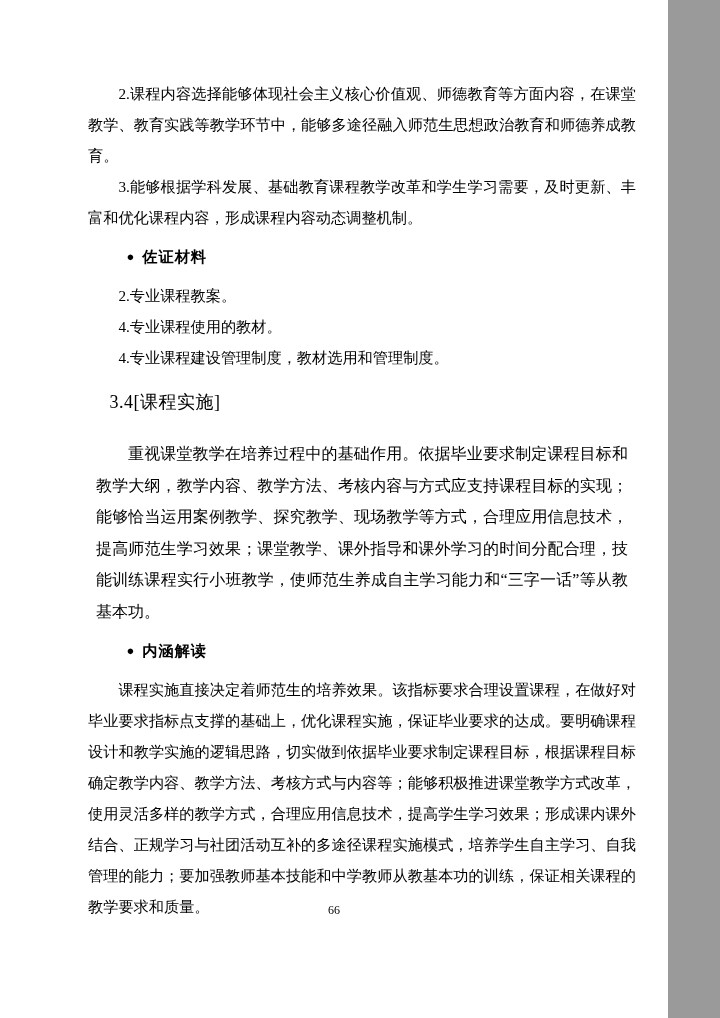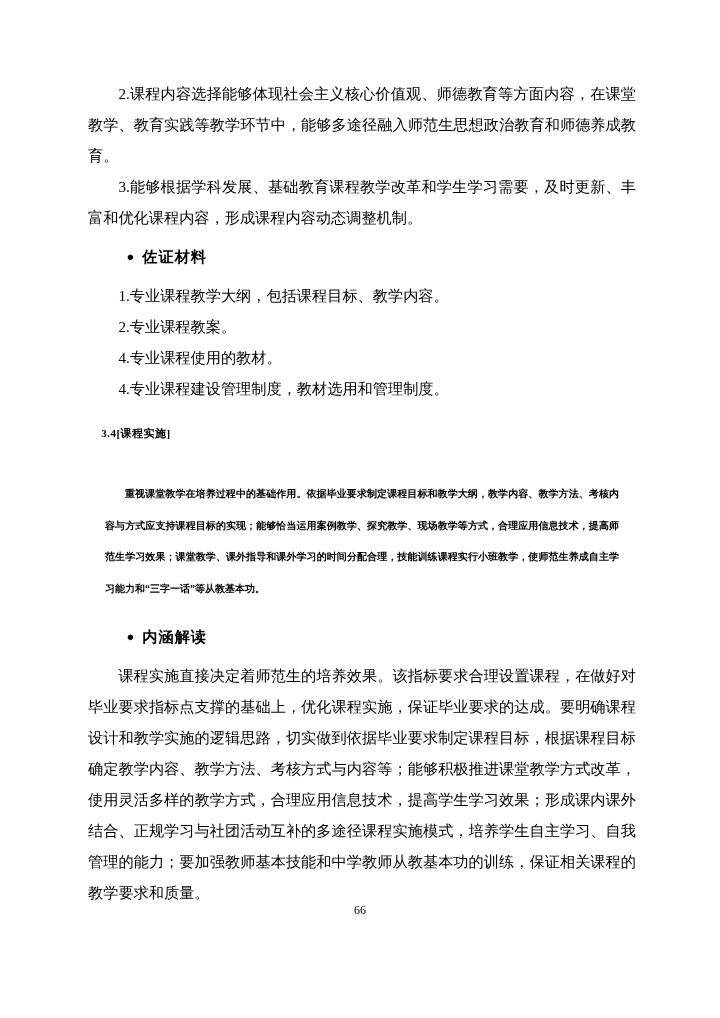--- a/index.html
+++ b/index.html
@@ -5,21 +5,21 @@
   html, body {
     margin: 0;
     padding: 0;
     background: #9a9a9a;
   }
   body {
     font-family: "Liberation Serif", "DejaVu Serif", serif;
   }
   .page {
     position: relative;
-    width: 720px;
+    width: 668px;
     height: 1018px;
     background: #ffffff;
     box-sizing: border-box;
     overflow: hidden;
   }
   .content {
     position: absolute;
     left: 88px;
     top: 78px;
     width: 548px;
@@ -48,32 +48,32 @@
     vertical-align: 1px;
   }
   .bullet-head .btext {
     margin-left: 8px;
     letter-spacing: 1px;
   }
   .section-title {
     margin: 0;
     padding-top: 13px;
     padding-bottom: 5px;
-    font-size: 11px;
+    font-size: 18px;
     line-height: 33px;
-    font-weight: bold;
+    font-weight: normal;
     text-indent: 1.2em;
     letter-spacing: 0.5px;
   }
   .lead {
-    margin: 17px;
+    margin: 8px;
     padding-top: 6px;
-    font-size: 10px;
+    font-size: 16px;
     line-height: 31.5px;
-    font-weight: bold;
+    font-weight: normal;
     text-indent: 2em;
     text-align: justify;
     text-justify: inter-ideograph;
   }
   .list-line {
     text-indent: 2em;
   }
   .pagenum {
     position: absolute;
     left: 0;
@@ -91,21 +91,20 @@
 <div class="page">
   <div class="content">
 
     <p class="indent2">2.课程内容选择能够体现社会主义核心价值观、师德教育等方面内容，在课堂教学、教育实践等教学环节中，能够多途径融入师范生思想政治教育和师德养成教育。</p>
     <p class="indent2">3.能够根据学科发展、基础教育课程教学改革和学生学习需要，及时更新、丰富和优化课程内容，形成课程内容动态调整机制。</p>
 
     <p class="bullet-head">
       <span class="dot">●</span><span class="btext">佐证材料</span>
     </p>
 
-    <p class="list-line">1.专业课程教学大纲，包括课程目标、教学内容。</p>
     <p class="list-line">2.专业课程教案。</p>
     <p class="list-line">4.专业课程使用的教材。</p>
     <p class="list-line">4.专业课程建设管理制度，教材选用和管理制度。</p>
 
     <p class="section-title">3.4[课程实施]</p>
 
     <p class="lead">重视课堂教学在培养过程中的基础作用。依据毕业要求制定课程目标和教学大纲，教学内容、教学方法、考核内容与方式应支持课程目标的实现；能够恰当运用案例教学、探究教学、现场教学等方式，合理应用信息技术，提高师范生学习效果；课堂教学、课外指导和课外学习的时间分配合理，技能训练课程实行小班教学，使师范生养成自主学习能力和“三字一话”等从教基本功。</p>
 
     <p class="bullet-head">
       <span class="dot">●</span><span class="btext">内涵解读</span>

